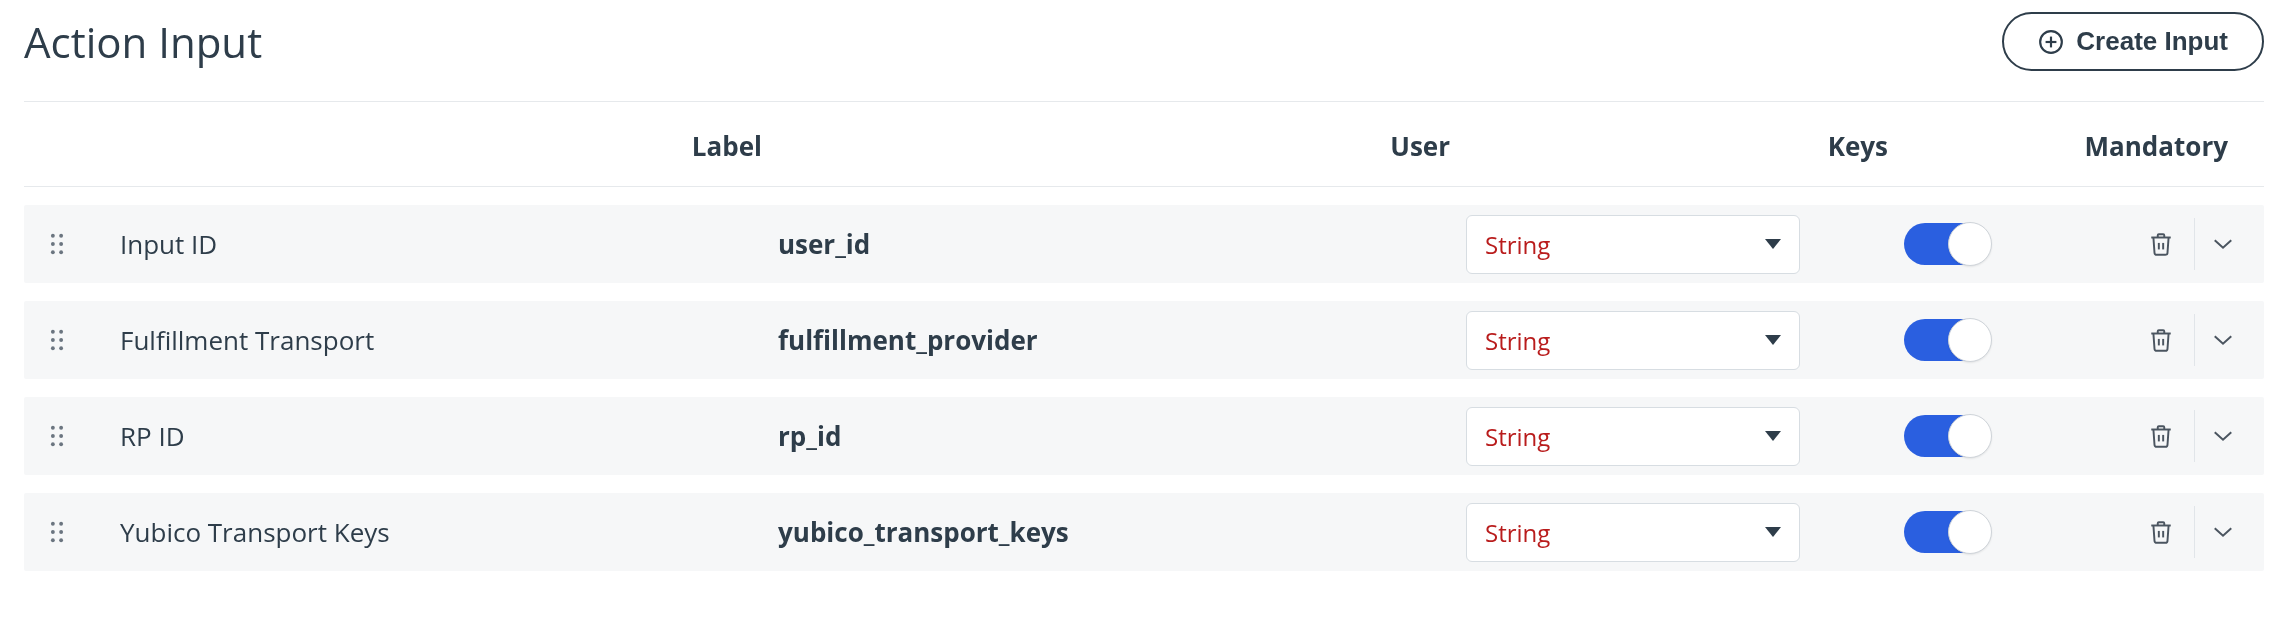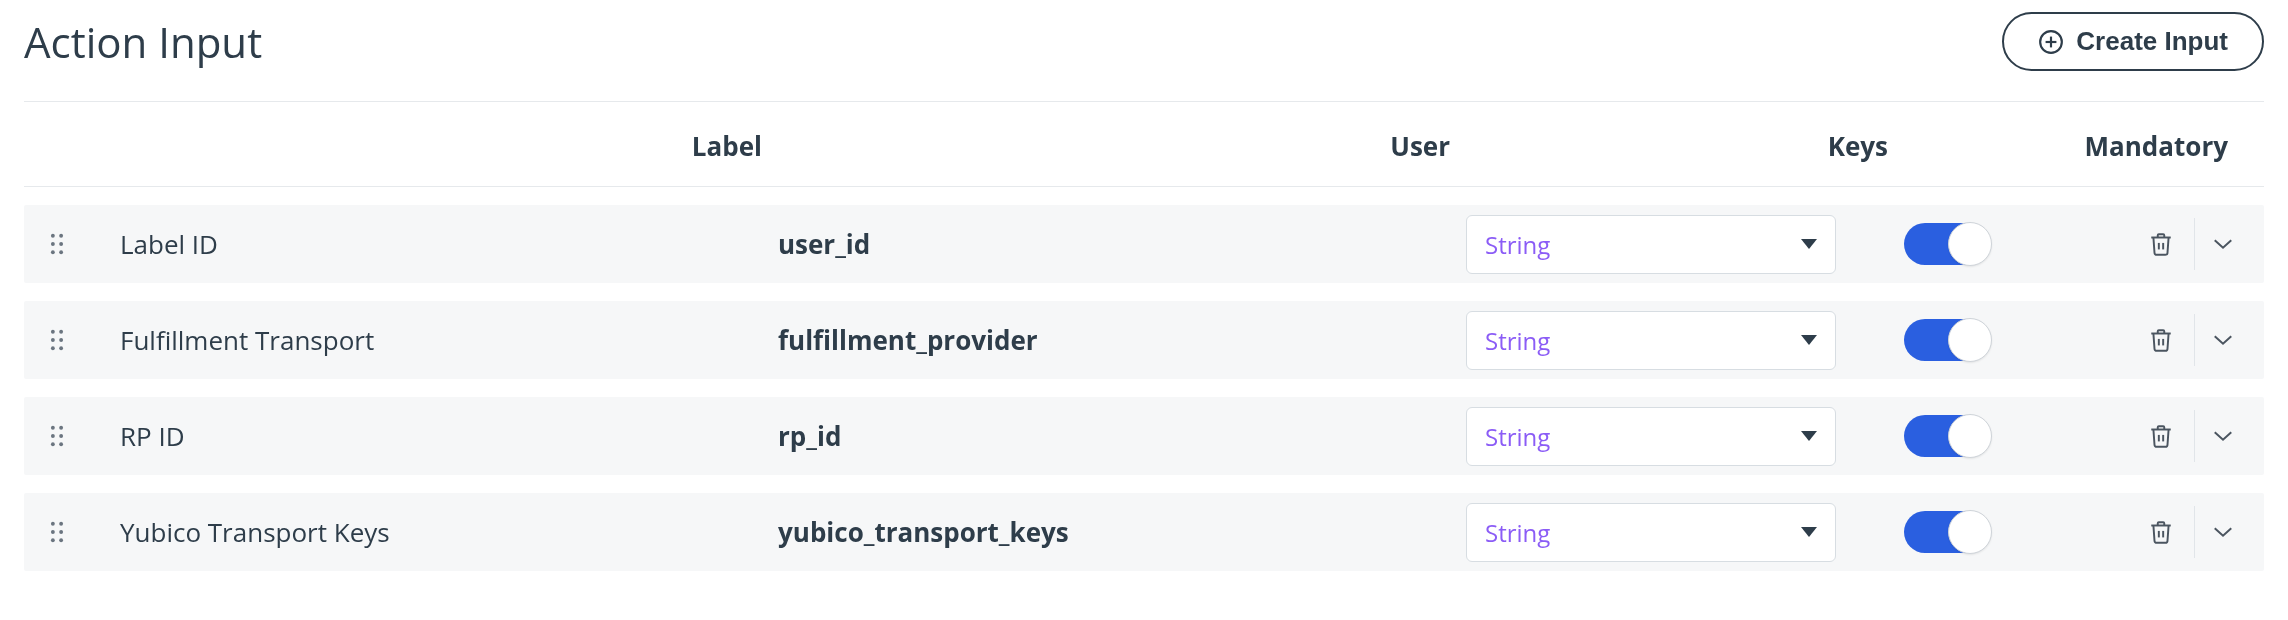--- a/index.html
+++ b/index.html
@@ -92,23 +92,23 @@
   }
 
   .select {
     background: #fff;
     border: 1px solid #d7dde2;
     border-radius: 6px;
     padding: 12px 18px;
     display: flex;
     align-items: center;
     justify-content: space-between;
-    width: 370px;
+    width: 334px;
     font-size: 24px;
-    color: #8b5cf6;
+    color: #b91c1c;
     cursor: pointer;
   }
   .caret-down {
     margin-left: 12px;
     display: inline-flex;
   }
   .caret-down svg { display: block; }
 
   .toggle {
     width: 86px;
@@ -192,21 +192,21 @@
     <div class="drag-handle">
       <svg width="14" height="22" viewBox="0 0 10 16" fill="#6b7580">
           <circle cx="2" cy="2" r="1.4"></circle>
           <circle cx="8" cy="2" r="1.4"></circle>
           <circle cx="2" cy="8" r="1.4"></circle>
           <circle cx="8" cy="8" r="1.4"></circle>
           <circle cx="2" cy="14" r="1.4"></circle>
           <circle cx="8" cy="14" r="1.4"></circle>
         </svg>
     </div>
-    <div class="cell cell-label">Label ID</div>
+    <div class="cell cell-label">Input ID</div>
     <div class="cell cell-name">user_id</div>
     <div class="cell cell-type">
       <div class="select">
         <span>String</span>
         <span class="caret-down">
           <svg width="16" height="10" viewBox="0 0 16 10" fill="#2e3d4a">
               <polygon points="0,0 16,0 8,10"></polygon>
             </svg>
         </span>
       </div>

